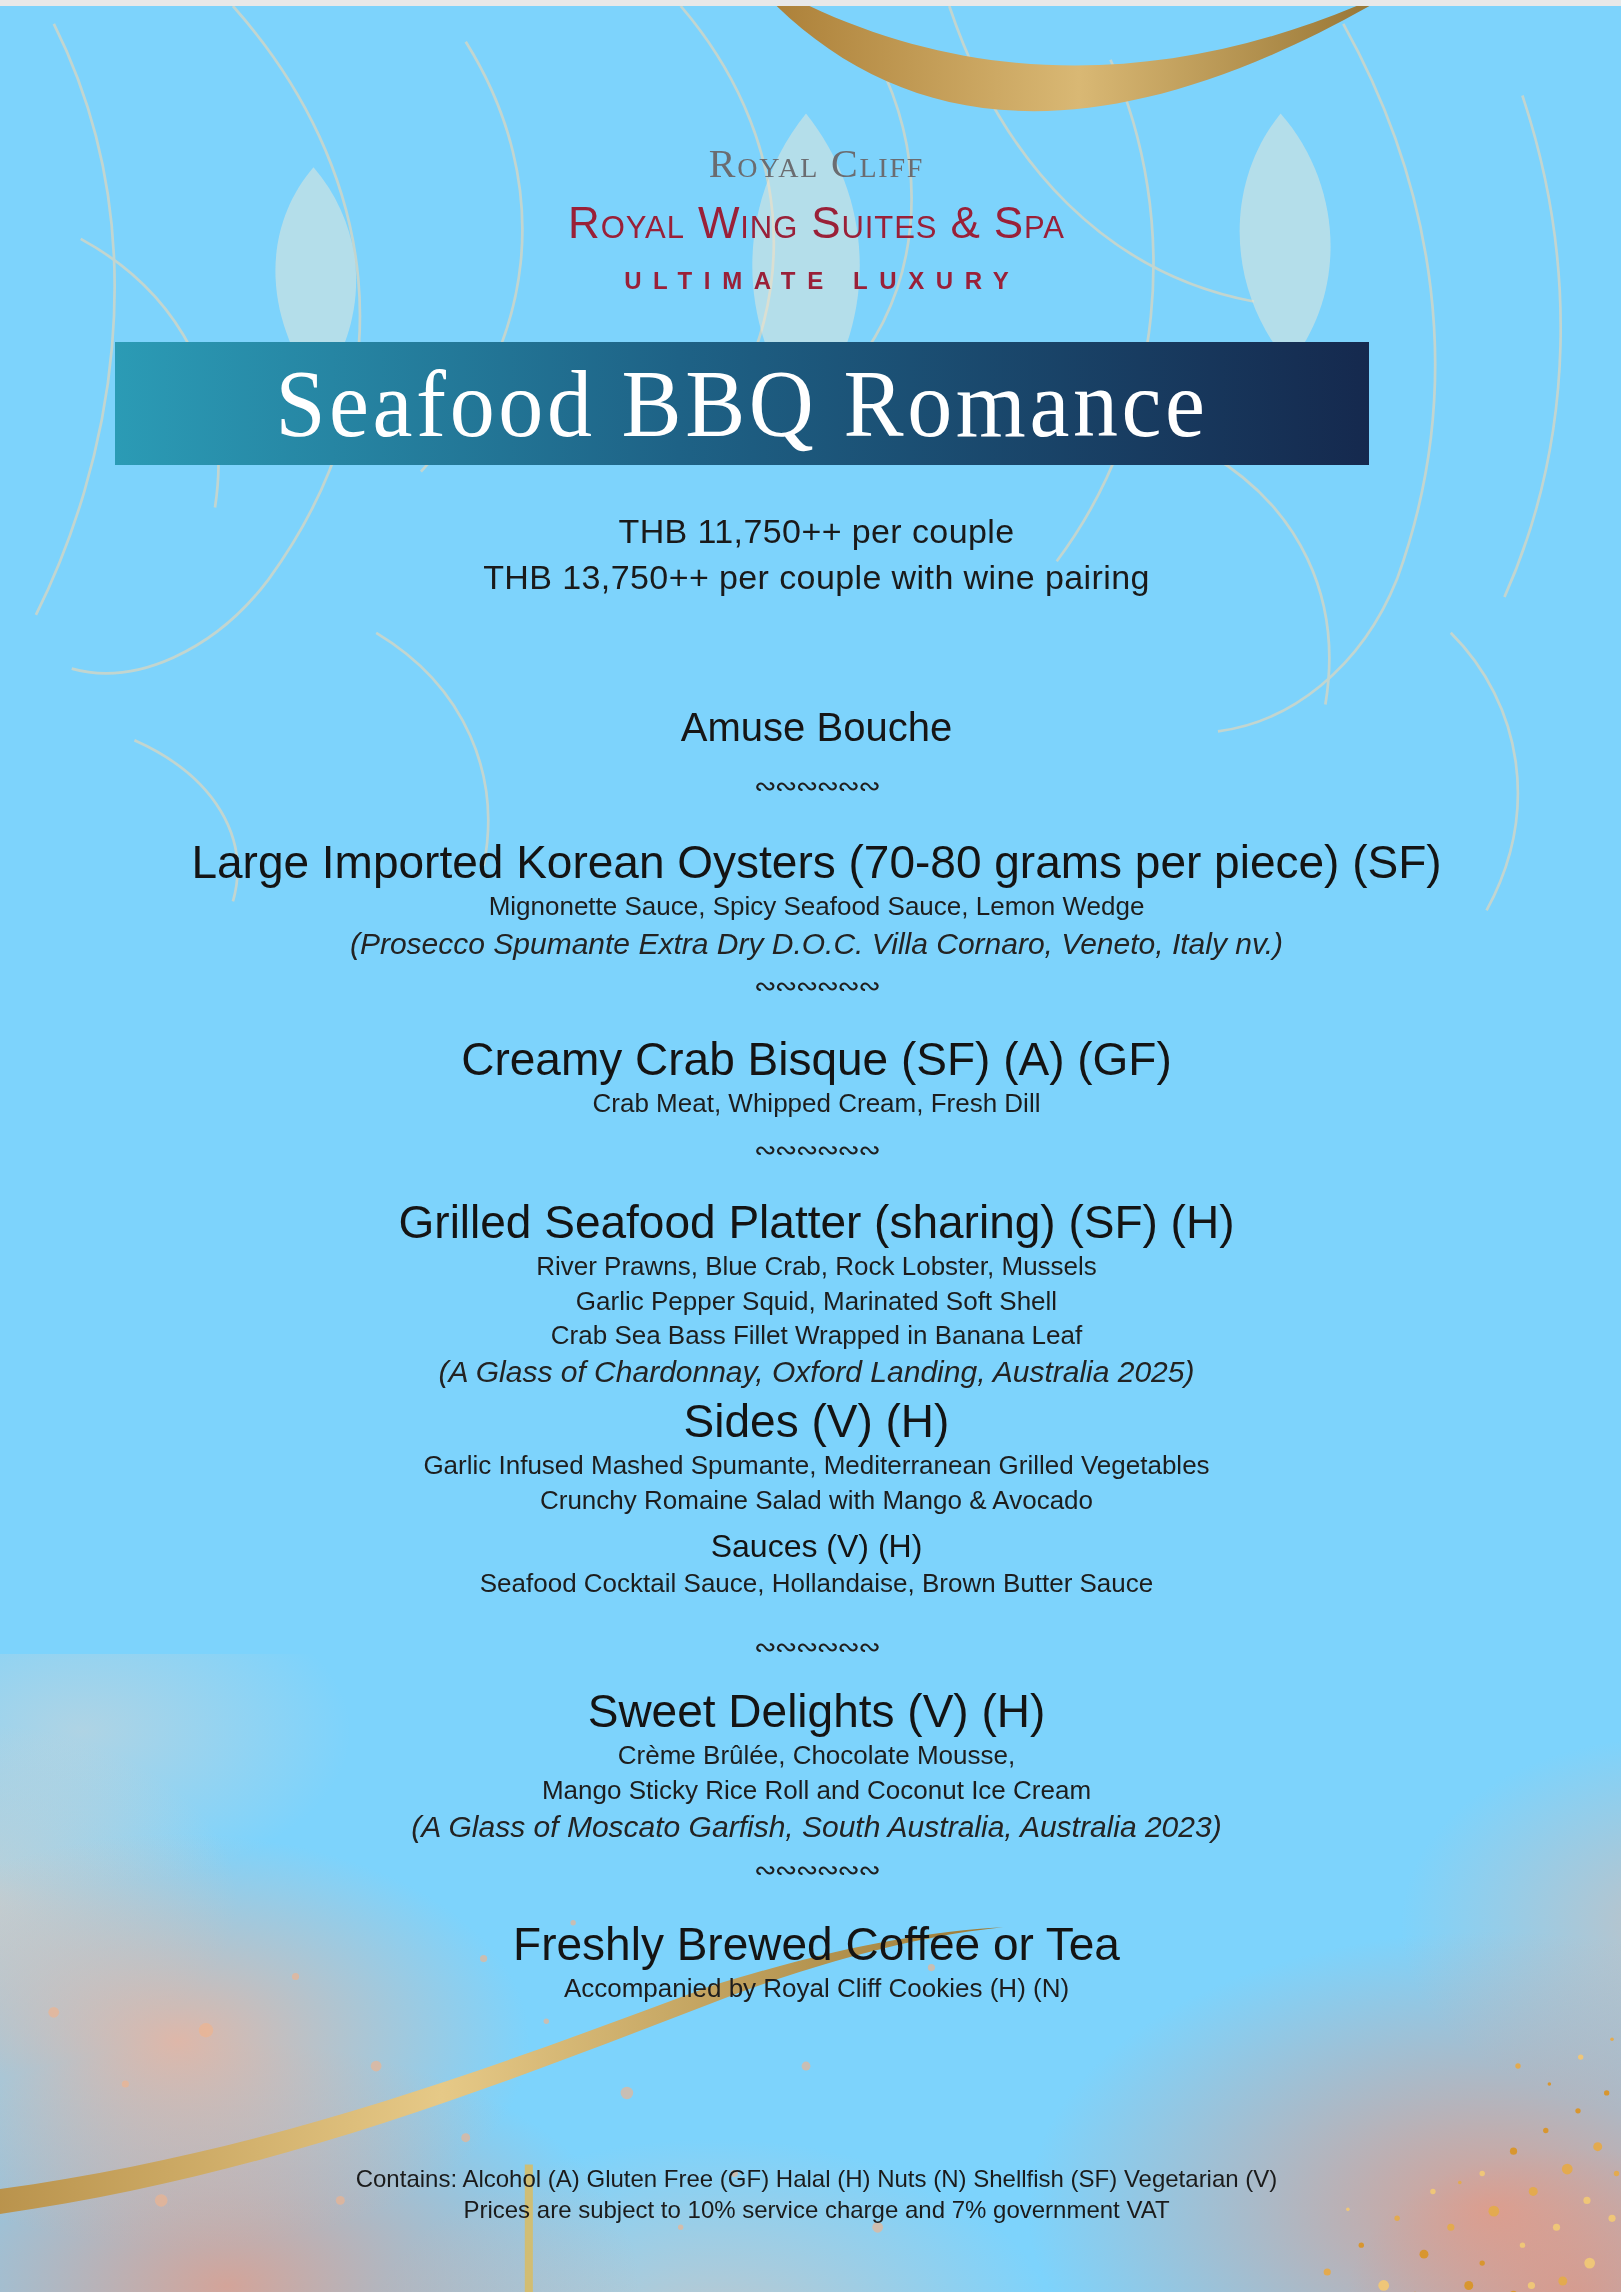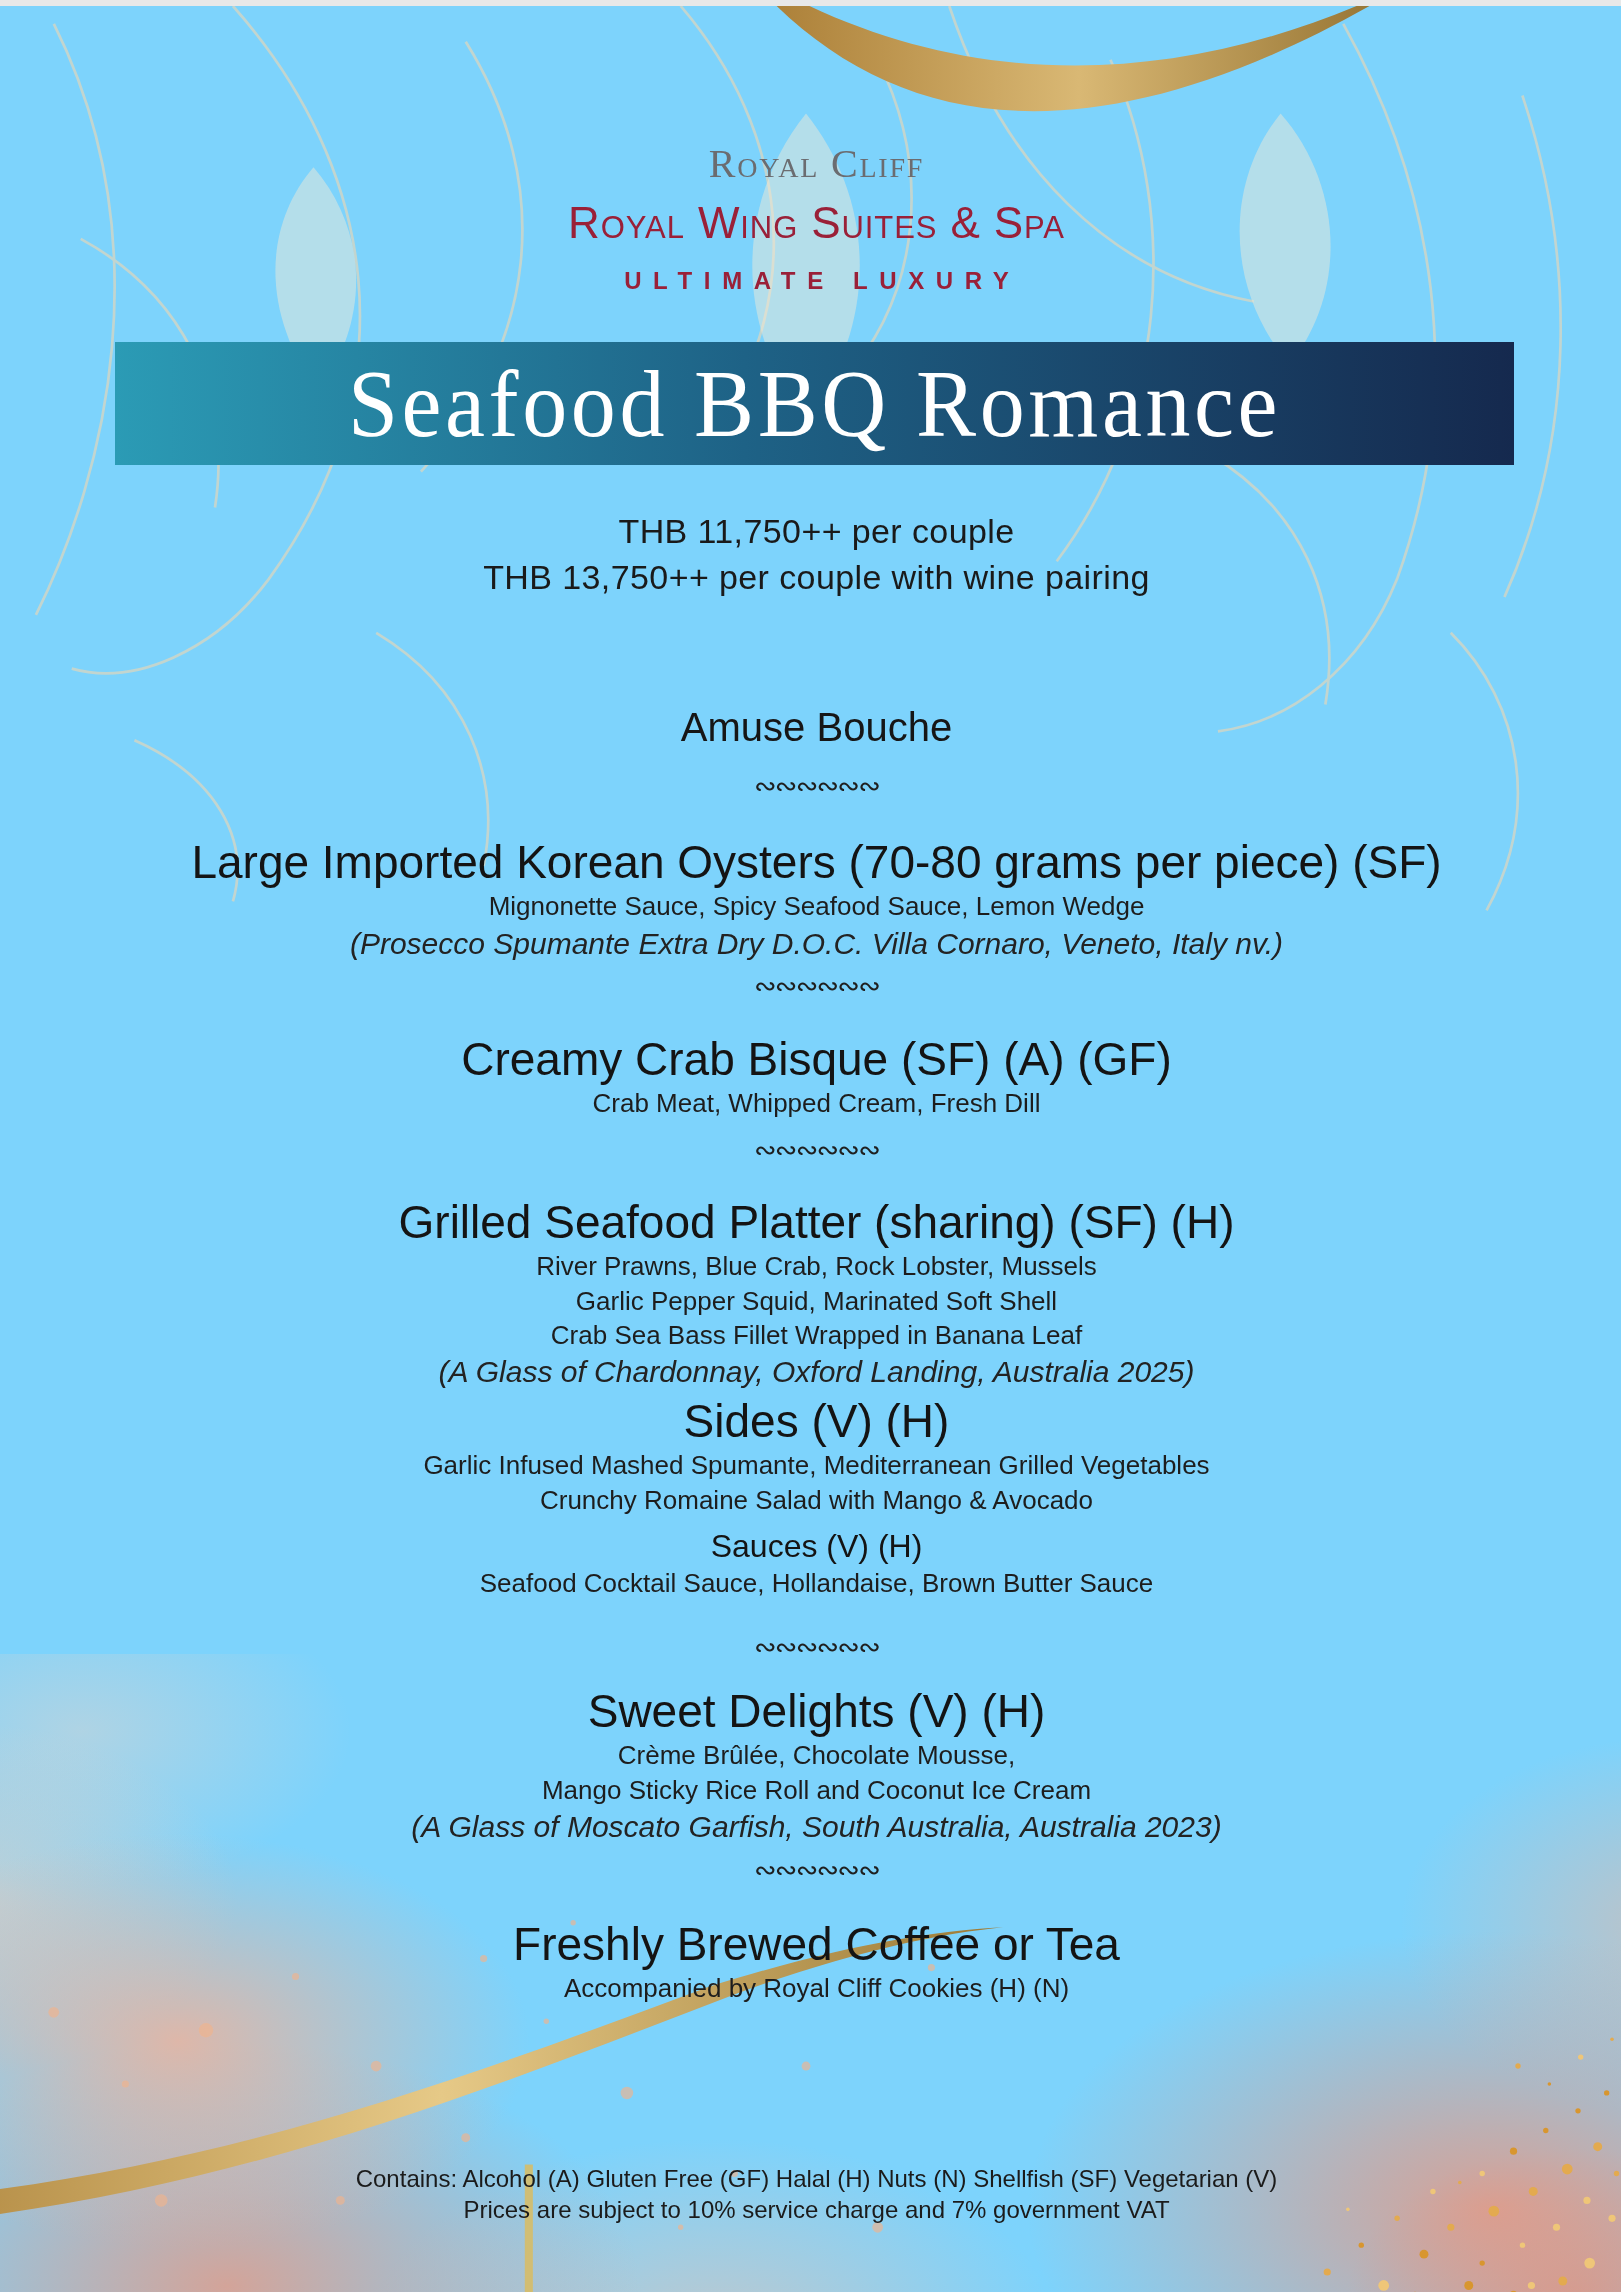--- a/index.html
+++ b/index.html
@@ -33,21 +33,21 @@
   }
   .logo-property{
     top:192px; font-family:Liberation Sans, sans-serif; font-variant:small-caps;
     font-size:44px; letter-spacing:0.9px; color:#9a2038;
   }
   .logo-tagline{
     top:261px; font-size:24px; letter-spacing:11.6px; text-indent:11.6px;
     color:#9a2038; font-weight:700;
   }
   .banner{
-    position:absolute; left:115px; width:1399px; top:336px; height:123px; z-index:5;
+    position:absolute; left:115px; width:1254px; top:336px; height:123px; z-index:5;
     background:linear-gradient(90deg,#2b9bb5 0%, #1e6286 45%, #15294e 100%);
     display:flex; align-items:center; justify-content:center;
   }
   .banner-title{
     font-family:"Liberation Serif", serif; color:#ffffff; font-weight:400;
     font-size:90px; letter-spacing:3.6px; transform:scaleY(1.05); white-space:nowrap;
   }
   .prices{top:503px; font-size:34px; line-height:1.34; letter-spacing:0.4px; color:#1a1a1a;}
 
   .course-heading{top:699px; font-size:40px; color:#161616;}

